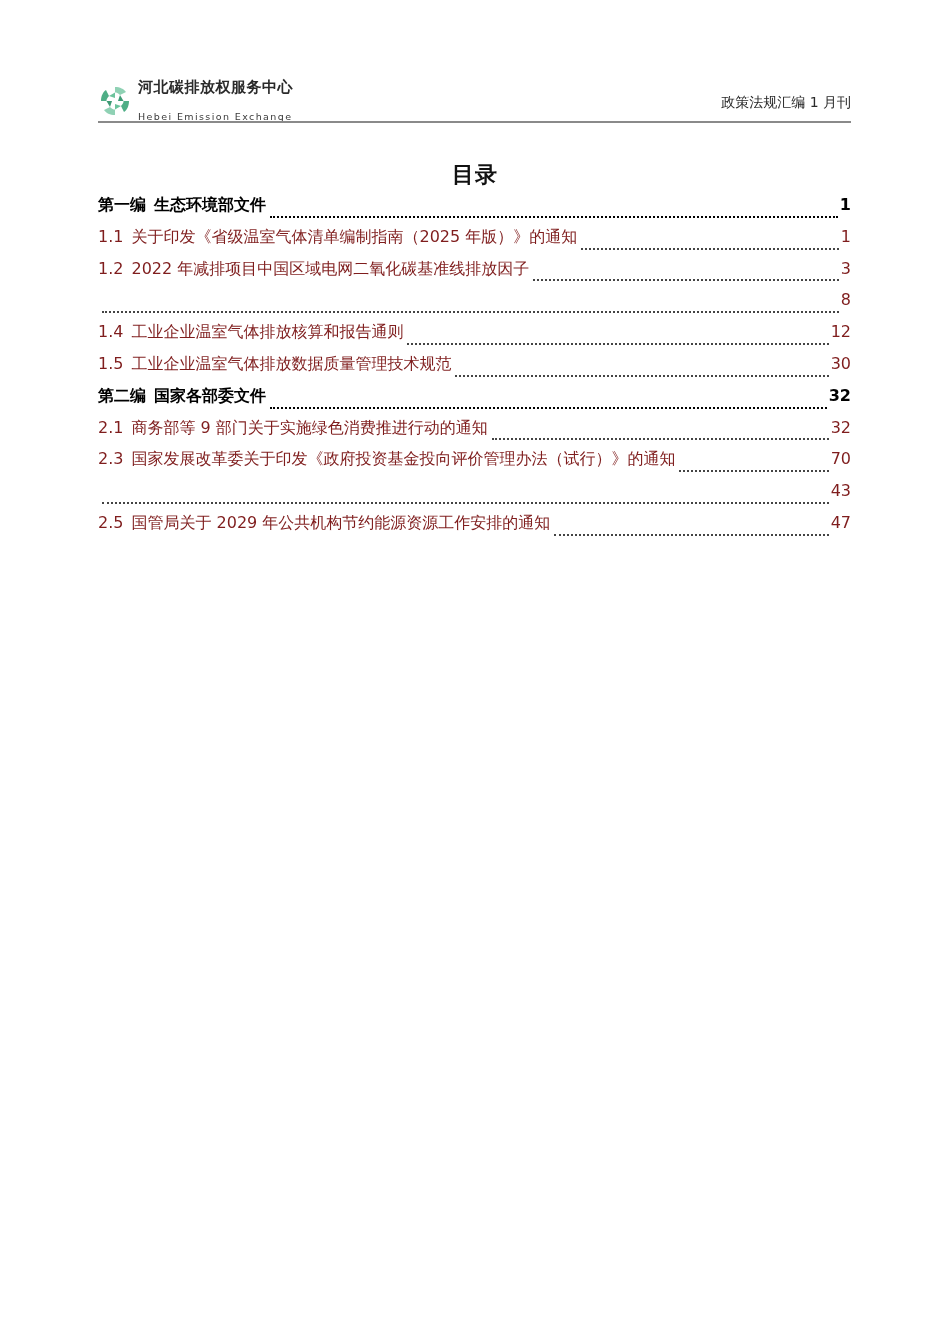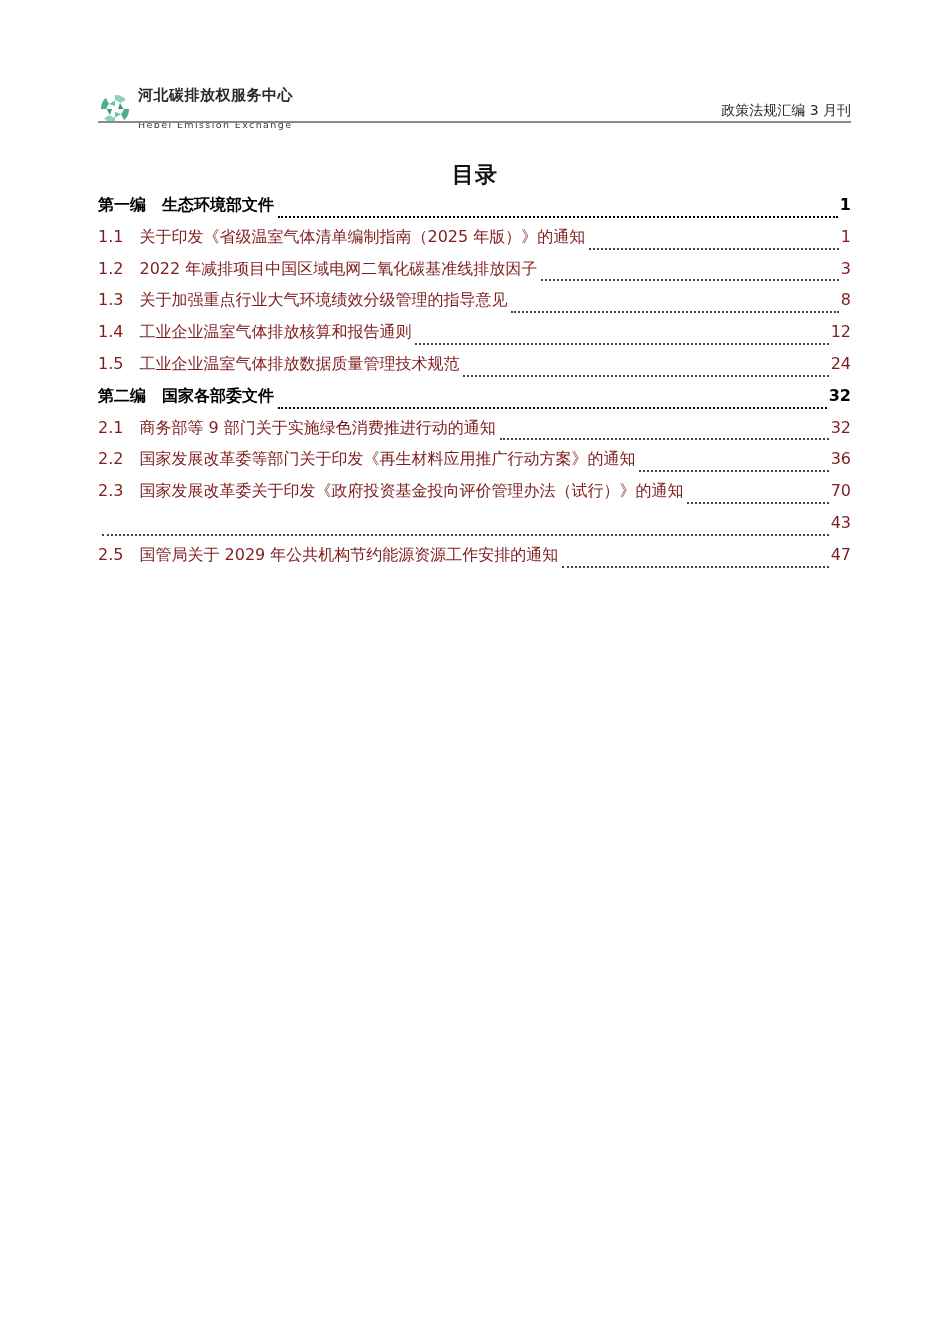--- a/index.html
+++ b/index.html
@@ -11,21 +11,21 @@
       width: 950px;
       height: 1344px;
       position: relative;
       font-family: "DejaVu Sans", "Liberation Sans", sans-serif;
       color: #1a1a1a;
       overflow: hidden;
     }
     .page-header {
       position: absolute;
       left: 98px;
-      top: 84px;
+      top: 76px;
       width: 753px;
       height: 46px;
     }
     .logo {
       position: absolute;
       left: 0;
       top: 2px;
       display: flex;
       align-items: center;
     }
@@ -95,21 +95,21 @@
       white-space: nowrap;
     }
     .toc-row.section {
       font-weight: bold;
       color: #000;
     }
     .toc-label {
       flex: 0 0 auto;
     }
     .toc-num {
-      margin-right: 16px;
+      margin-right: 8px;
     }
     .toc-leader {
       flex: 1 1 auto;
       overflow: hidden;
       margin: 0 2px 0 4px;
       border-bottom: 2px dotted #444;
       height: 0;
       align-self: flex-end;
       margin-bottom: 9px;
     }
@@ -134,21 +134,21 @@
       <path d="M11 12 L17 8.5 L17 14 Z" fill="#6cc39c"></path>
       <path d="M22 11 L25.5 17 L20 17 Z" fill="#3d9a74"></path>
       <path d="M23 22 L17 25.5 L17 20 Z" fill="#6cc39c"></path>
       <path d="M12 23 L8.5 17 L14 17 Z" fill="#3d9a74"></path>
     </svg>
     <div class="logo-text">
       <span class="logo-cn">河北碳排放权服务中心</span>
       <span class="logo-en">Hebei Emission Exchange</span>
     </div>
   </div>
-  <div class="header-right">政策法规汇编 3 月刊</div>
+  <div class="header-right">政策法规汇编 1 月刊</div>
 </header>
 <div class="header-rule"></div>
 
 <h1 class="toc-title" style="margin:0;">目录</h1>
 
 <nav class="toc">
   <div class="toc-row section">
     <span class="toc-label"><span class="toc-num">第一编</span><span>生态环境部文件</span></span>
     <span class="toc-leader"></span>
     <span class="toc-page">1</span>
@@ -157,50 +157,44 @@
     <span class="toc-label"><span class="toc-num">1.1</span><span>关于印发《省级温室气体清单编制指南（2025 年版）》的通知</span></span>
     <span class="toc-leader"></span>
     <span class="toc-page">1</span>
   </div>
   <div class="toc-row">
     <span class="toc-label"><span class="toc-num">1.2</span><span>2022 年减排项目中国区域电网二氧化碳基准线排放因子</span></span>
     <span class="toc-leader"></span>
     <span class="toc-page">3</span>
   </div>
   <div class="toc-row">
-    <span class="toc-label"><span class="toc-num">1.3</span><span>关于加强重点行业大气环境绩效分级管理的指导意见</span></span>
     <span class="toc-leader"></span>
     <span class="toc-page">8</span>
   </div>
   <div class="toc-row">
     <span class="toc-label"><span class="toc-num">1.4</span><span>工业企业温室气体排放核算和报告通则</span></span>
     <span class="toc-leader"></span>
     <span class="toc-page">12</span>
   </div>
   <div class="toc-row">
     <span class="toc-label"><span class="toc-num">1.5</span><span>工业企业温室气体排放数据质量管理技术规范</span></span>
     <span class="toc-leader"></span>
-    <span class="toc-page">24</span>
+    <span class="toc-page">30</span>
   </div>
   <div class="toc-row section">
     <span class="toc-label"><span class="toc-num">第二编</span><span>国家各部委文件</span></span>
     <span class="toc-leader"></span>
     <span class="toc-page">32</span>
   </div>
   <div class="toc-row">
     <span class="toc-label"><span class="toc-num">2.1</span><span>商务部等 9 部门关于实施绿色消费推进行动的通知</span></span>
     <span class="toc-leader"></span>
     <span class="toc-page">32</span>
   </div>
   <div class="toc-row">
-    <span class="toc-label"><span class="toc-num">2.2</span><span>国家发展改革委等部门关于印发《再生材料应用推广行动方案》的通知</span></span>
-    <span class="toc-leader"></span>
-    <span class="toc-page">36</span>
-  </div>
-  <div class="toc-row">
     <span class="toc-label"><span class="toc-num">2.3</span><span>国家发展改革委关于印发《政府投资基金投向评价管理办法（试行）》的通知</span></span>
     <span class="toc-leader"></span>
     <span class="toc-page">70</span>
   </div>
   <div class="toc-row">
     <span class="toc-leader"></span>
     <span class="toc-page">43</span>
   </div>
   <div class="toc-row">
     <span class="toc-label"><span class="toc-num">2.5</span><span>国管局关于 2029 年公共机构节约能源资源工作安排的通知</span></span>

